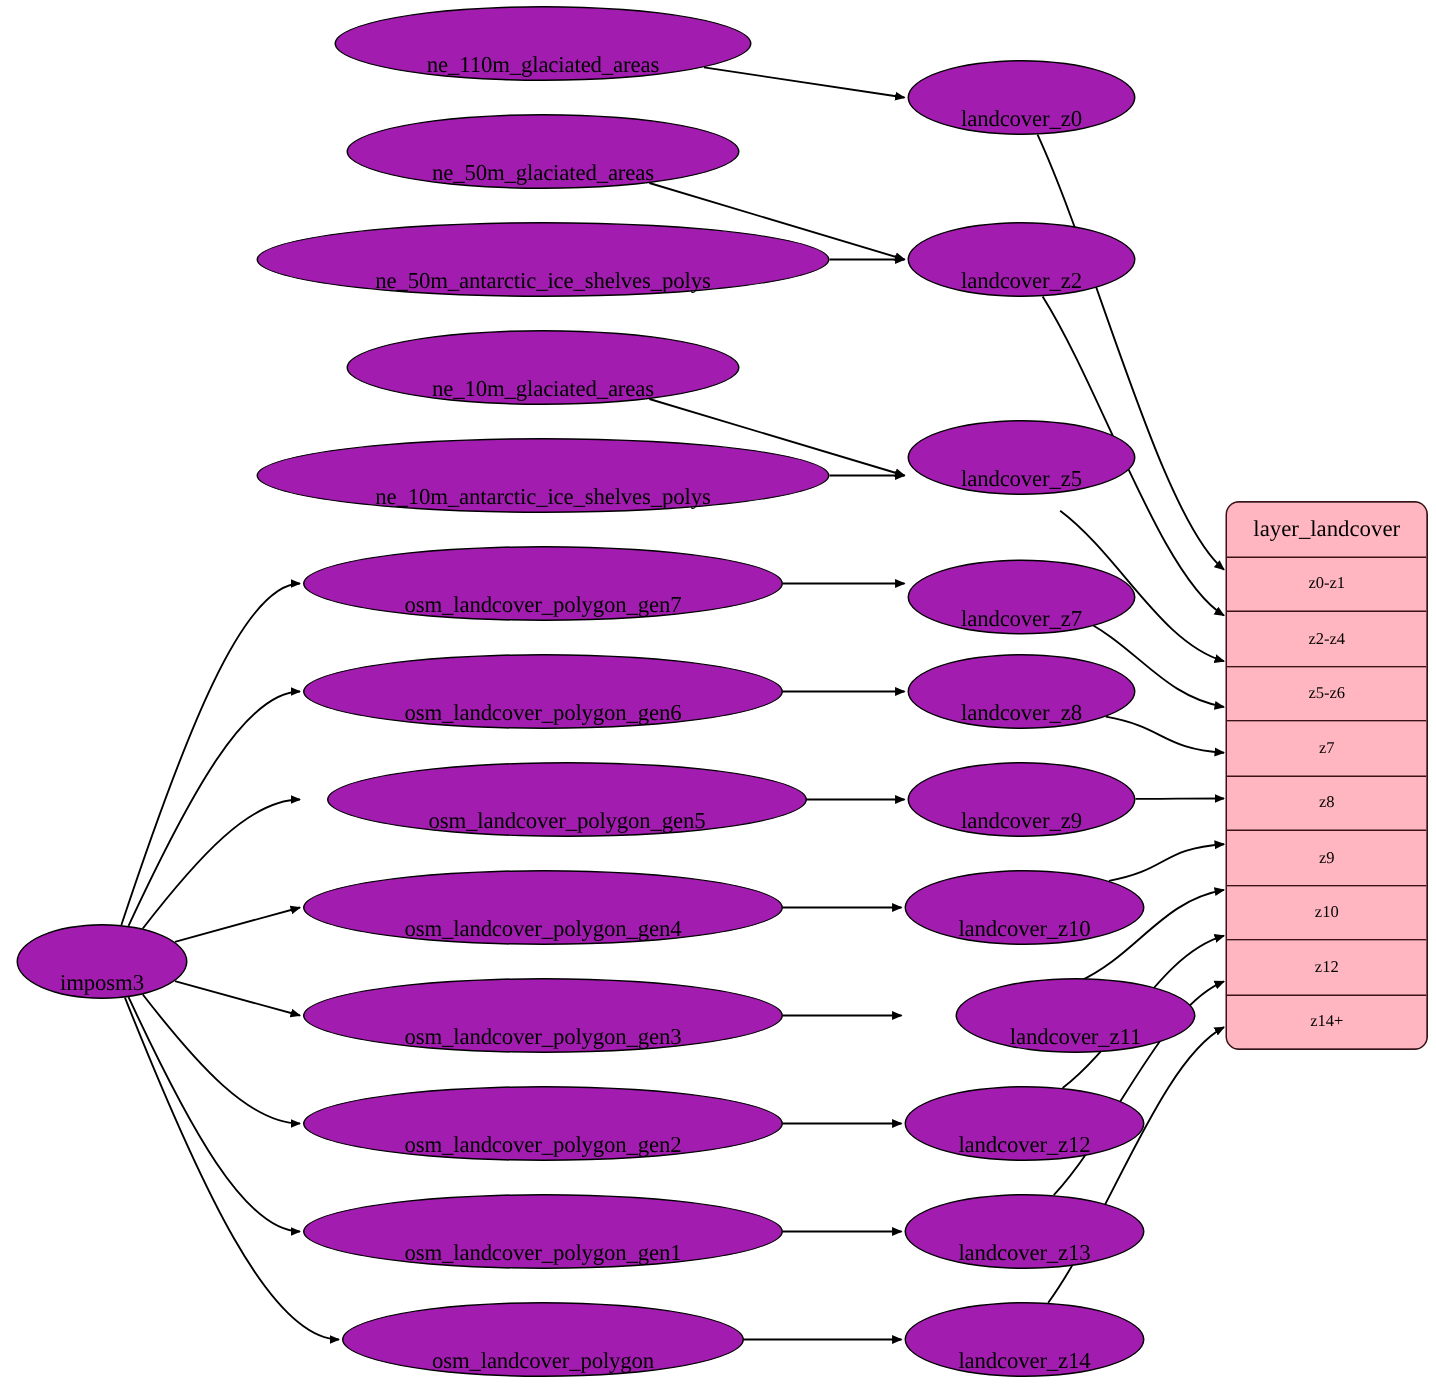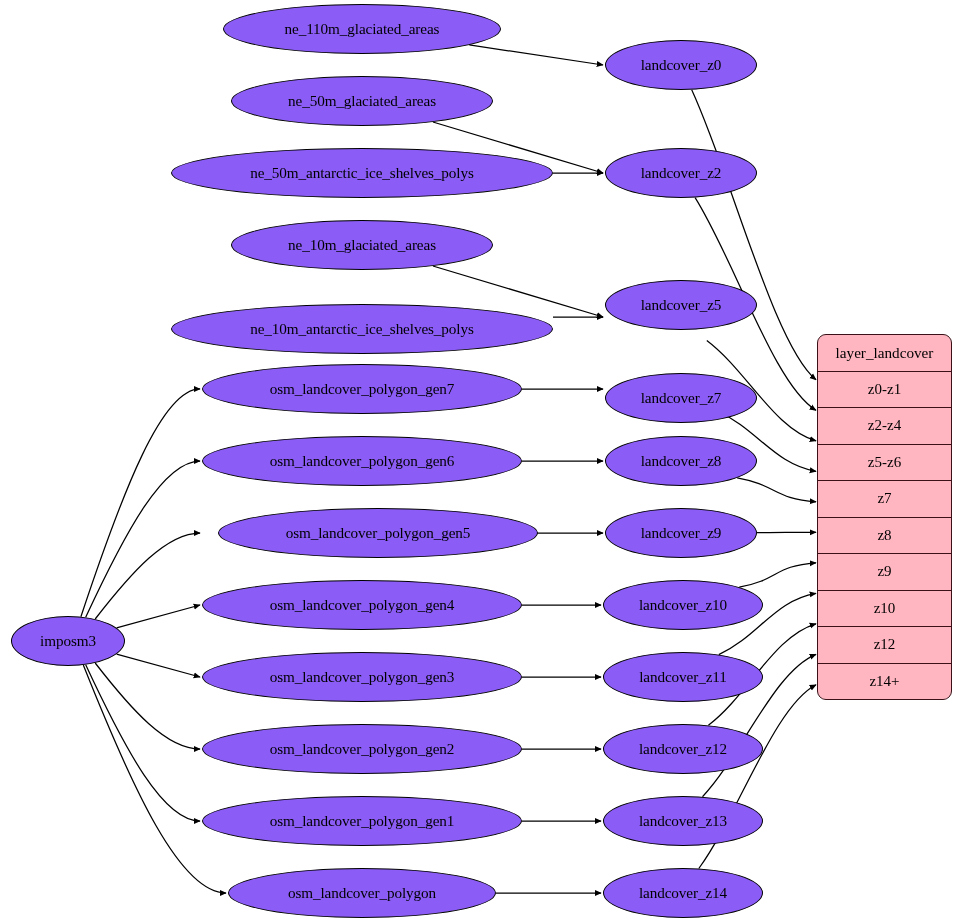--- a/index.html
+++ b/index.html
@@ -30,23 +30,23 @@
     left: 0;
     top: 0;
     width: 957px;
     height: 923px;
   }
   .ellipse-node {
     position: absolute;
     box-sizing: border-box;
     border: 1.1px solid #000000;
     border-radius: 50%;
-    background: #8b5cf6;
+    background: #a21caf;
     display: flex;
-    align-items: center;
+    align-items: flex-end;
     justify-content: center;
     transform: translate(-50%, -50%);
   }
   .ellipse-node .node-label {
     font-size: 15.2px;
     color: #000000;
     white-space: nowrap;
     letter-spacing: -0.1px;
   }
   .record-node {
@@ -59,21 +59,21 @@
     display: flex;
     flex-direction: column;
     text-align: center;
   }
   .record-row {
     flex: 1 1 0;
     box-sizing: border-box;
     display: flex;
     align-items: center;
     justify-content: center;
-    font-size: 15px;
+    font-size: 11px;
     color: #000000;
     background: #ffb6c1;
     border-bottom: 1.3px solid #3b1016;
     white-space: nowrap;
   }
   .record-row.last {
     border-bottom: none;
   }
   .record-title {
     font-size: 15.2px;
@@ -136,21 +136,21 @@
         </div>
         <div class="ellipse-node" style="left: 362px; top: 101px; width: 262px; height: 50px;">
           <span class="node-label">ne_50m_glaciated_areas</span>
         </div>
         <div class="ellipse-node" style="left: 362px; top: 173px; width: 382px; height: 50px;">
           <span class="node-label">ne_50m_antarctic_ice_shelves_polys</span>
         </div>
         <div class="ellipse-node" style="left: 362px; top: 245px; width: 262px; height: 50px;">
           <span class="node-label">ne_10m_glaciated_areas</span>
         </div>
-        <div class="ellipse-node" style="left: 362px; top: 329px; width: 382px; height: 50px;">
+        <div class="ellipse-node" style="left: 362px; top: 317px; width: 382px; height: 50px;">
           <span class="node-label">ne_10m_antarctic_ice_shelves_polys</span>
         </div>
         <div class="ellipse-node" style="left: 362px; top: 389px; width: 320px; height: 50px;">
           <span class="node-label">osm_landcover_polygon_gen7</span>
         </div>
         <div class="ellipse-node" style="left: 362px; top: 461px; width: 320px; height: 50px;">
           <span class="node-label">osm_landcover_polygon_gen6</span>
         </div>
         <div class="ellipse-node" style="left: 378px; top: 533px; width: 320px; height: 50px;">
           <span class="node-label">osm_landcover_polygon_gen5</span>
@@ -186,21 +186,21 @@
         </div>
         <div class="ellipse-node" style="left: 681px; top: 461px; width: 152px; height: 50px;">
           <span class="node-label">landcover_z8</span>
         </div>
         <div class="ellipse-node" style="left: 681px; top: 533px; width: 152px; height: 50px;">
           <span class="node-label">landcover_z9</span>
         </div>
         <div class="ellipse-node" style="left: 683px; top: 605px; width: 160px; height: 50px;">
           <span class="node-label">landcover_z10</span>
         </div>
-        <div class="ellipse-node" style="left: 683px; top: 677px; width: 160px; height: 50px;">
+        <div class="ellipse-node" style="left: 717px; top: 677px; width: 160px; height: 50px;">
           <span class="node-label">landcover_z11</span>
         </div>
         <div class="ellipse-node" style="left: 683px; top: 749px; width: 160px; height: 50px;">
           <span class="node-label">landcover_z12</span>
         </div>
         <div class="ellipse-node" style="left: 683px; top: 821px; width: 160px; height: 50px;">
           <span class="node-label">landcover_z13</span>
         </div>
         <div class="ellipse-node" style="left: 683px; top: 893px; width: 160px; height: 50px;">
           <span class="node-label">landcover_z14</span>

